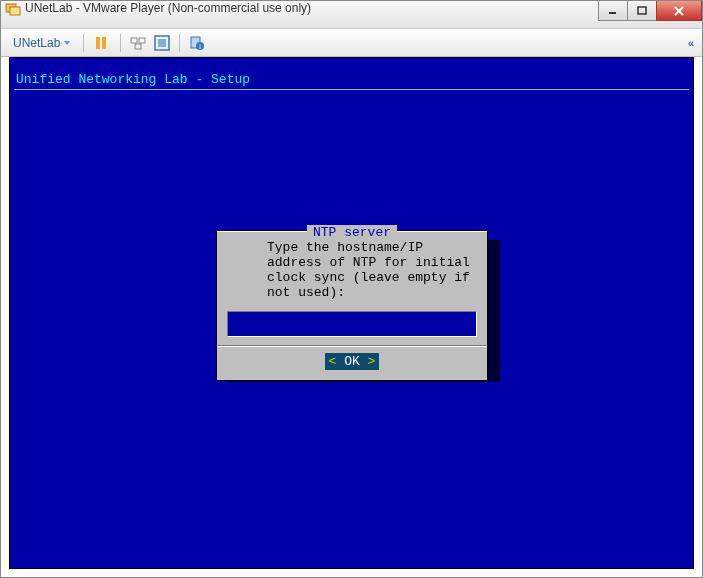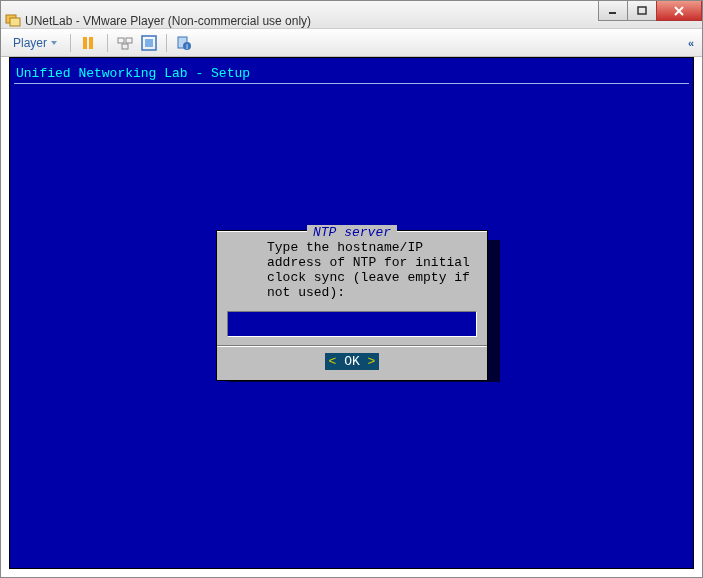--- a/index.html
+++ b/index.html
@@ -10,21 +10,21 @@
     font-family: "Segoe UI", Tahoma, sans-serif;
     font-size: 12px;
     position: relative;
     border: 1px solid #888;
   }
   
   .titlebar {
     height: 28px;
     background: linear-gradient(to bottom, #f8f8f8, #e4e4e4);
     display: flex;
-    align-items: flex-end;
+    align-items: flex-start;
     padding: 0 4px;
     border-bottom: 1px solid #ccc;
     position: relative;
   }
   .titlebar-icon {
     width: 16px; height: 16px;
     margin-right: 4px;
   }
   .titlebar-title { color: #333; font-size: 12px; }
   .win-controls {
@@ -84,21 +84,21 @@
     position:absolute;
     left:8px; right:8px; top:56px; bottom:8px;
     background:#0000a8;
     border:1px solid #000;
     font-family: "Courier New", monospace;
     font-size: 13px;
     color: #fff;
   }
   .term-header {
     color:#00ffff;
-    padding: 8px 6px 0 6px;
+    padding: 14px 6px 0 6px;
     white-space: pre;
   }
   .term-hr {
     border:none;
     border-top:1px solid #98b9e8;
     margin: 2px 4px 0 4px;
   }
   
   .dialog-shadow {
     position:absolute;
@@ -115,21 +115,20 @@
     padding: 0;
     font-family: "Courier New", monospace;
     font-size: 13px;
     color:#000;
   }
   .dialog-titlewrap {
     text-align:center;
     height: 8px;
     position:relative;
     border-top: 1px solid #fff;
-    font-style: italic;
   }
   .dialog-title {
     position:absolute;
     left:50%; transform:translateX(-50%);
     top:-7px;
     padding: 0 6px;
     background:#bfbfbf;
     color:#0000a8;
     white-space:pre;
   }
@@ -197,21 +196,21 @@
     <div class="win-btn close">
       <svg width="12" height="10">
           <path d="M2 1 L10 9 M10 1 L2 9" stroke="#fff" stroke-width="2"></path>
         </svg>
     </div>
   </div>
 </div>
 
 <div class="toolbar">
   <div class="player-btn">
-    <span>Player</span>
+    <span>UNetLab</span>
     <span class="caret"></span>
   </div>
   <div class="tb-sep"></div>
   <div class="tb-icon">
     <svg width="16" height="16">
         <rect x="3" y="2" width="4" height="12" fill="#f5a623"></rect>
         <rect x="9" y="2" width="4" height="12" fill="#f5a623"></rect>
       </svg>
   </div>
   <span class="caret" style="margin-left:-2px"></span>

